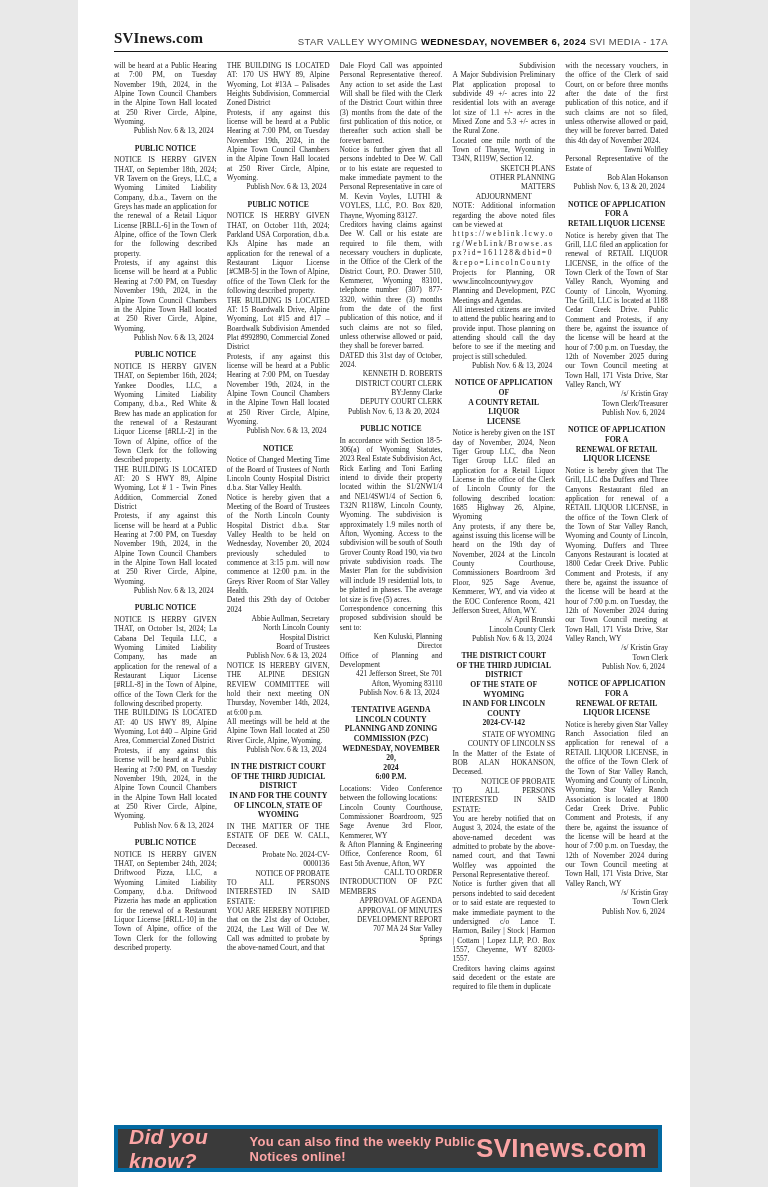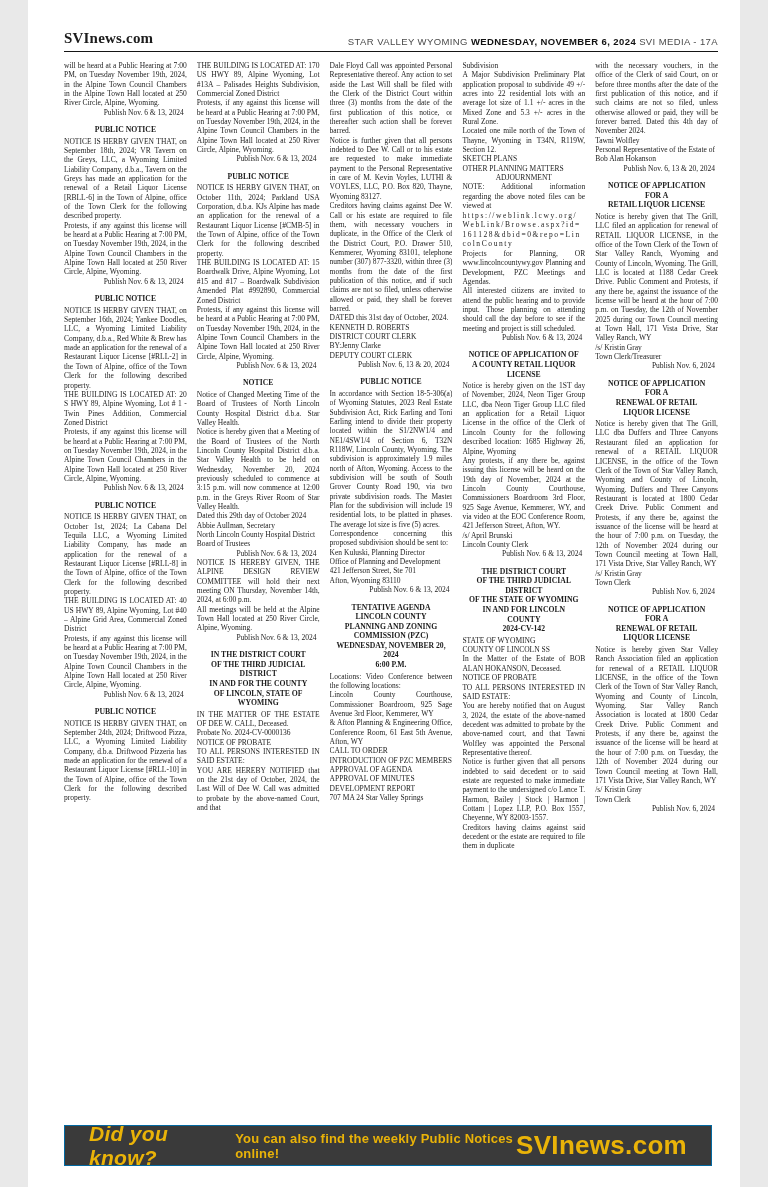--- a/index.html
+++ b/index.html
@@ -1,18 +1,18 @@
 <!DOCTYPE html>
 <html><head>
 <meta charset="utf-8">
 <style>
   html,body{margin:0;padding:0;background:#e9e9e9;}
   .page{
     position:relative;
-    width:712px;height:1187px;
+    width:612px;height:1187px;
     background:#ffffff;
     margin:0 auto;
     box-sizing:border-box;
     padding:30px 22px 0 36px;
     font-family:"Liberation Serif", serif;
     color:#1c1c1c;
     overflow:hidden;
   }
   
   .masthead{
@@ -44,36 +44,36 @@
     line-height:9.35px;
     text-align:justify;
     overflow:hidden;
   }
   .blk{margin:0;}
   .blk.h{
     font-weight:bold;text-align:center;white-space:pre-line;
     font-size:7.7px;margin:8px 0 2px;line-height:9.6px;
   }
   .blk.pub{font-weight:normal;text-align:right;padding-right:3px;}
-  .blk.line{text-align:left;}
+  .blk.line{text-align:right;margin-left:13px;}
   .blk.center{text-align:center;}
   .blk.url{
     word-break:break-all;letter-spacing:1.6px;text-align:left;line-height:9.6px;
   }
   
   .banner{
     margin-top:12px;
     margin-right:6px;
     height:39px;
     background:#3a3a3a;
-    border:1px solid #0369a1;
+    border:4px solid #0369a1;
     display:flex;align-items:center;
-    padding:0 24px;
+    padding:0 11px;
     font-family:"Liberation Sans", sans-serif;
-    color:#eab308;
+    color:#fca5a5;
   }
   .banner .didyou{
     font-style:italic;font-weight:bold;font-size:21px;letter-spacing:.3px;
   }
   .banner .msg{
     font-weight:bold;font-size:13px;margin-left:14px;letter-spacing:.2px;
   }
   .banner .bsite{
     font-weight:bold;font-size:26px;margin-left:auto;letter-spacing:.3px;
   }

